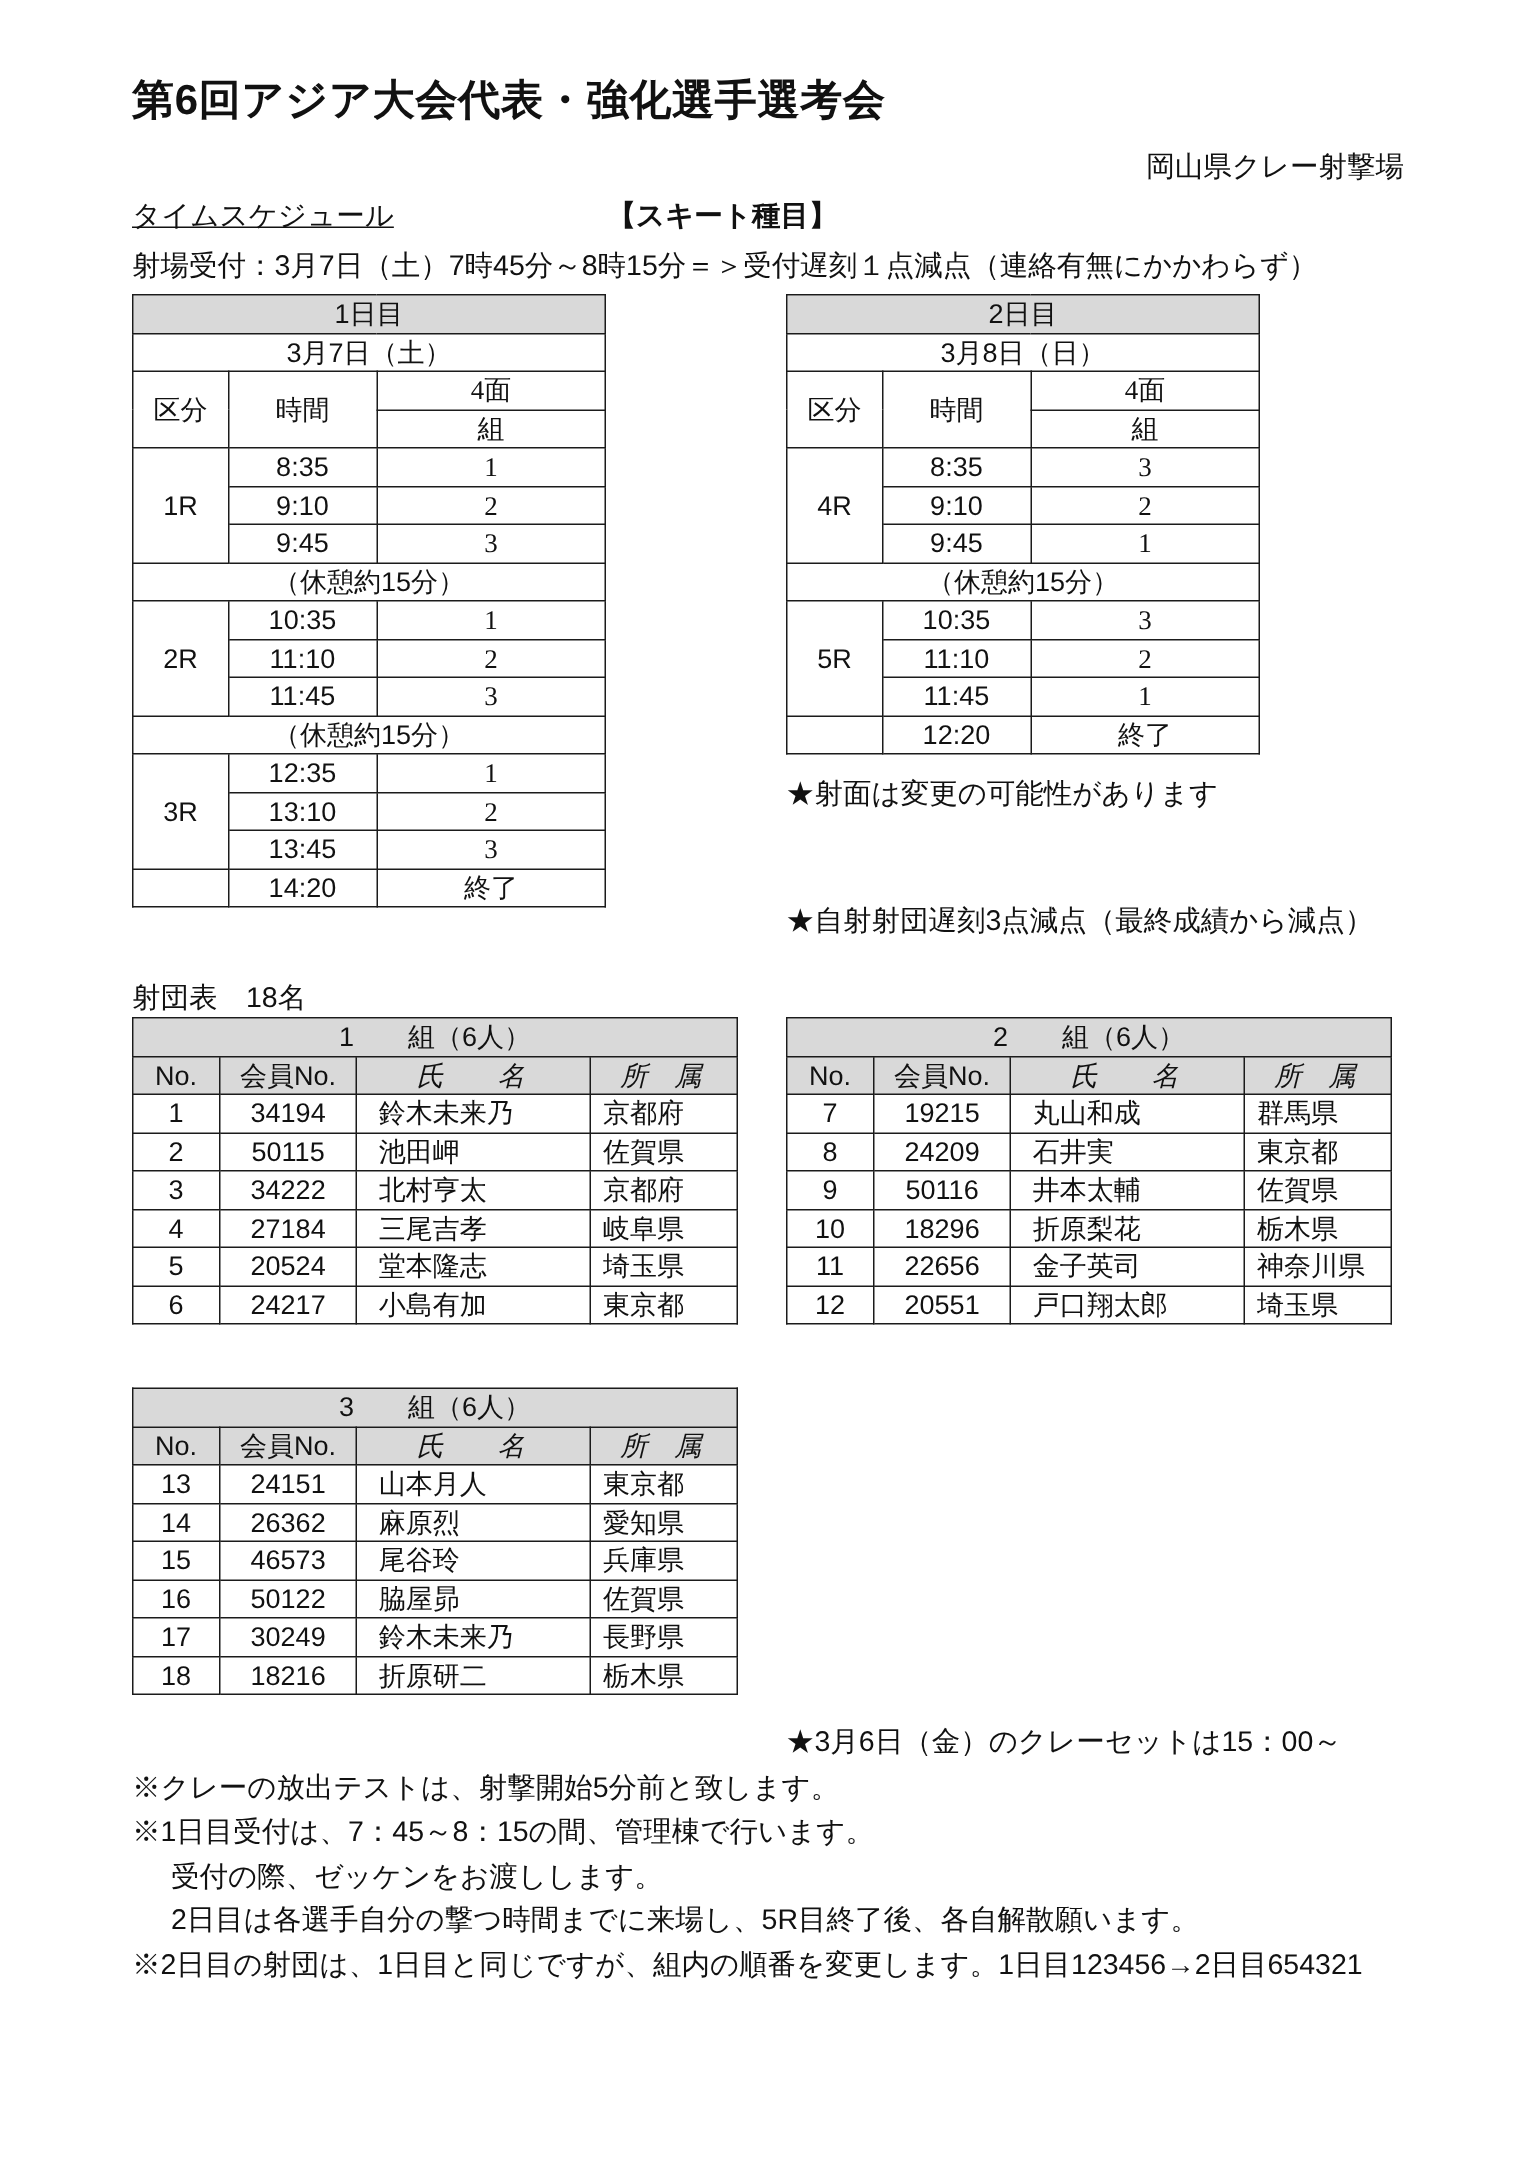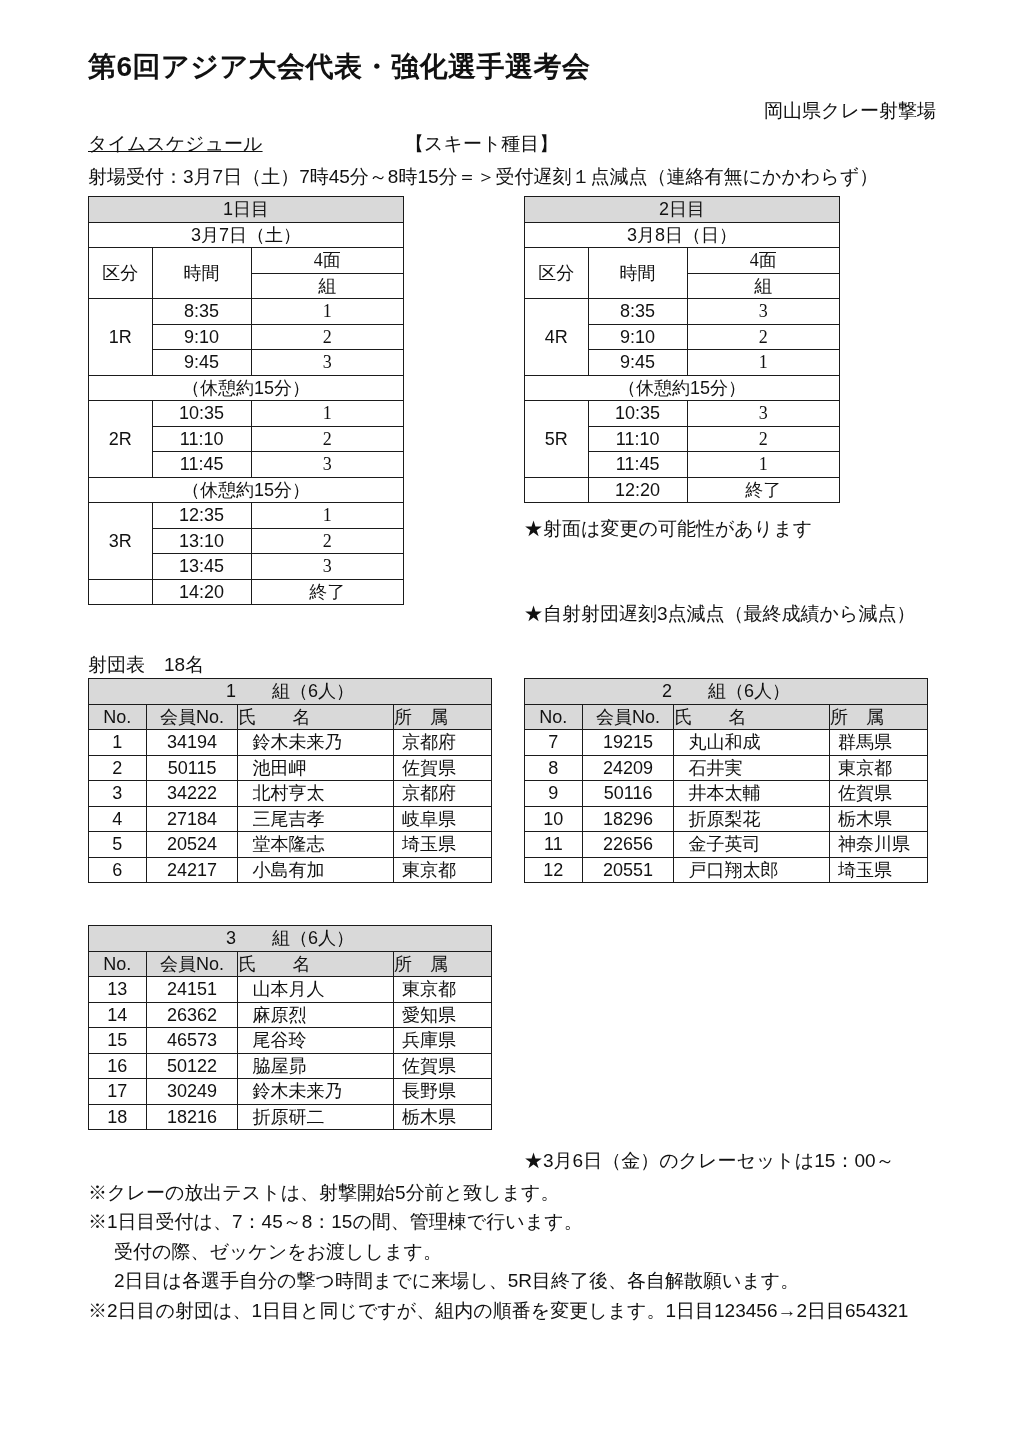--- a/index.html
+++ b/index.html
@@ -40,21 +40,21 @@
     left: 88px;
     top: 131px;
     font-size: 19px;
     text-decoration: underline;
   }
   .sub-center {
     position: absolute;
     left: 405px;
     top: 131px;
     font-size: 19px;
-    font-weight: normal;
+    font-weight: bold;
   }
   .reception-line {
     position: absolute;
     left: 88px;
     top: 164px;
     font-size: 19px;
     white-space: nowrap;
   }
 
   
@@ -114,21 +114,21 @@
 
   .roster table.grid { width: 404px; }
   .roster td.c-no    { width: 52px; }
   .roster td.c-mem   { width: 88px; }
   .roster td.c-name  { width: 152px; text-align: left; padding-left: 14px; }
   .roster td.c-aff   { width: 94px; text-align: left; padding-left: 8px; }
   .roster td.grp-title {
     background: #d9d9d9;
     font-size: 18px;
   }
-  .roster td.c-name.hd, .roster td.c-aff.hd { padding-left: 0; }
+  .roster td.c-name.hd, .roster td.c-aff.hd { text-align: center; padding-left: 0; font-style: italic; }
 
   .clayset {
     position: absolute;
     left: 524px;
     top: 1148px;
     font-size: 19px;
     white-space: nowrap;
   }
 
   .notes {

